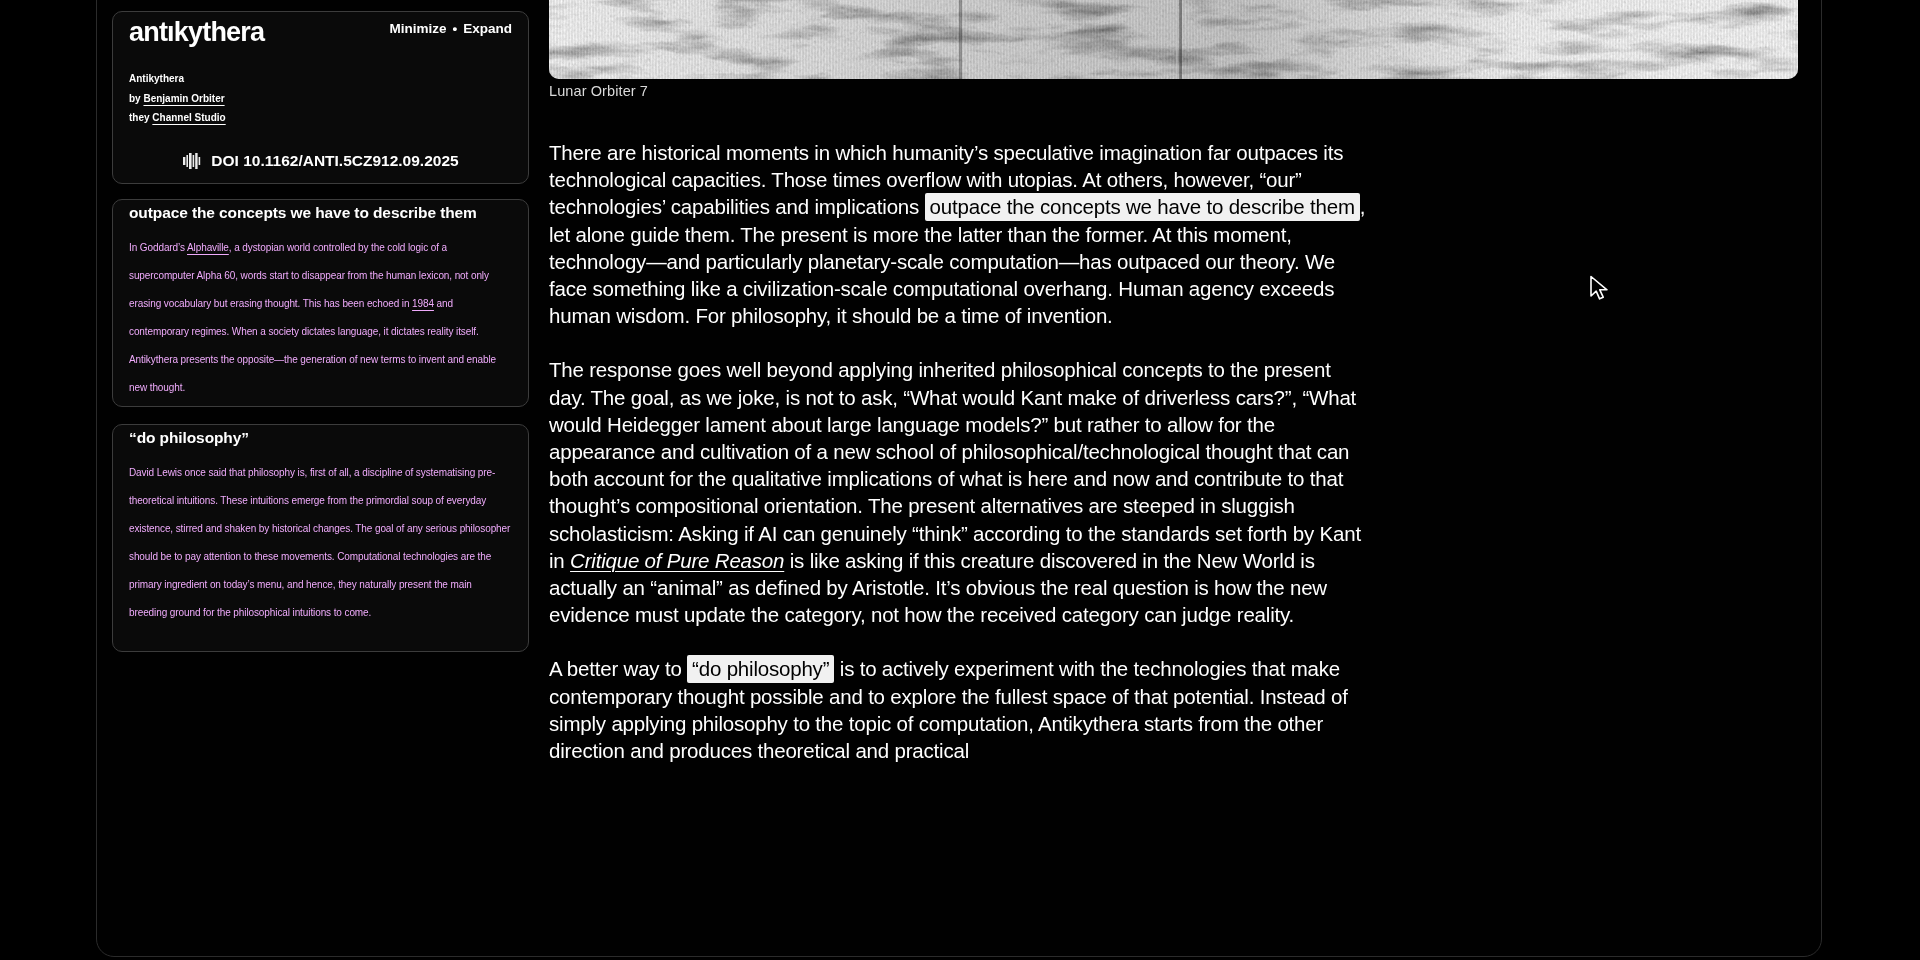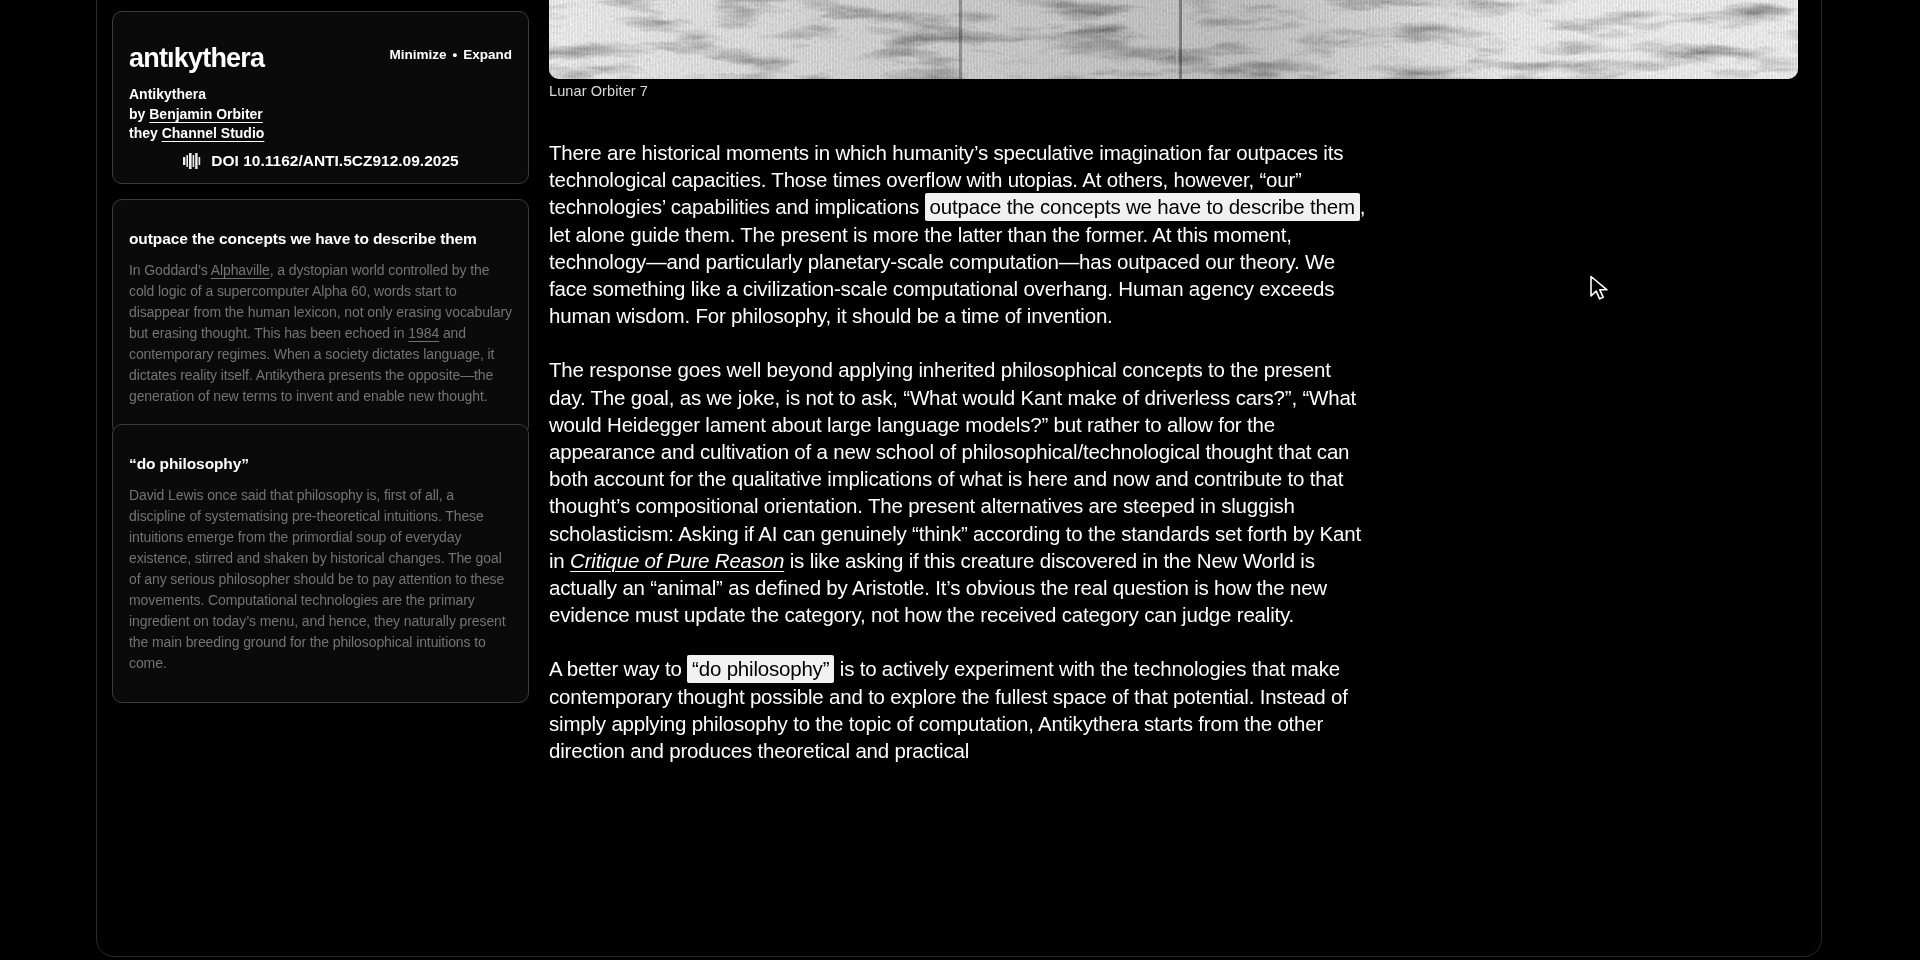--- a/index.html
+++ b/index.html
@@ -7,43 +7,43 @@
               font-family:"Liberation Sans","DejaVu Sans",sans-serif; }
   .stage { position:relative; width:1920px; height:960px; background:#000; }
 
   
   .reader { position:absolute; left:96px; top:-30px; width:1726px; height:987px;
             background:#010101; border:1px solid #2b2b2b; border-radius:18px;
             overflow:hidden; }
 
   
   .card { position:absolute; left:15px; width:417px; background:#0a0a0a;
-          border:1px solid #3c3c3c; border-radius:10px; padding:28px 16px; color:#fff; }
+          border:1px solid #3c3c3c; border-radius:10px; padding:2px 16px; color:#fff; }
   .header-card { top:40px; height:173px; }
   .note-a { top:228px; min-height:208px; }
   .note-b { top:453px; min-height:228px; }
 
   .card-top { display:flex; justify-content:space-between; align-items:flex-start; }
   .brand { font-size:27px; font-weight:700; letter-spacing:-0.8px; line-height:1;
            margin-top:5px; cursor:pointer; }
   .window-controls { font-size:13.5px; font-weight:700; margin-top:7px; display:flex; gap:6px; }
   .window-controls span { cursor:pointer; }
   .window-controls .dot { cursor:default; }
 
-  .pub-meta { margin-top:13px; font-size:14px; line-height:19.5px; font-weight:700; }
+  .pub-meta { margin-top:23px; font-size:10px; line-height:19.5px; font-weight:700; }
   .u { color:inherit; text-decoration:underline; text-decoration-thickness:1px;
        text-underline-offset:2.5px; cursor:pointer; }
   .i { font-style:italic; }
 
   .doi-row { position:absolute; left:16px; right:16px; bottom:12px; display:flex;
              justify-content:center; align-items:center; font-size:15.5px; font-weight:700; }
   .doi-left { display:flex; align-items:center; gap:9px; }
 
   .note-title { font-size:15.5px; font-weight:700; margin:2px 0 12px; letter-spacing:-0.1px; }
-  .note-body { font-size:14px; line-height:21px; letter-spacing:-0.1px; color:#737373; }
+  .note-body { font-size:10px; line-height:28px; letter-spacing:-0.1px; color:#f0abfc; }
 
   
   .lunar { position:absolute; left:452px; top:-10px; width:1249px; height:118px;
            border-radius:10px; overflow:hidden; background:#1a1a1a; }
   .lunar svg { display:block; width:100%; height:100%; }
   .lunar::after { content:""; position:absolute; inset:0;
     background:
       linear-gradient(90deg, rgba(255,255,255,0.05) 0%, rgba(0,0,0,0.12) 30%, rgba(0,0,0,0.18) 55%, rgba(255,255,255,0.02) 78%, rgba(255,255,255,0.09) 96%),
       repeating-linear-gradient(90deg, rgba(255,255,255,0.05) 0 1px, rgba(0,0,0,0.06) 1px 3px);
     pointer-events:none; }

